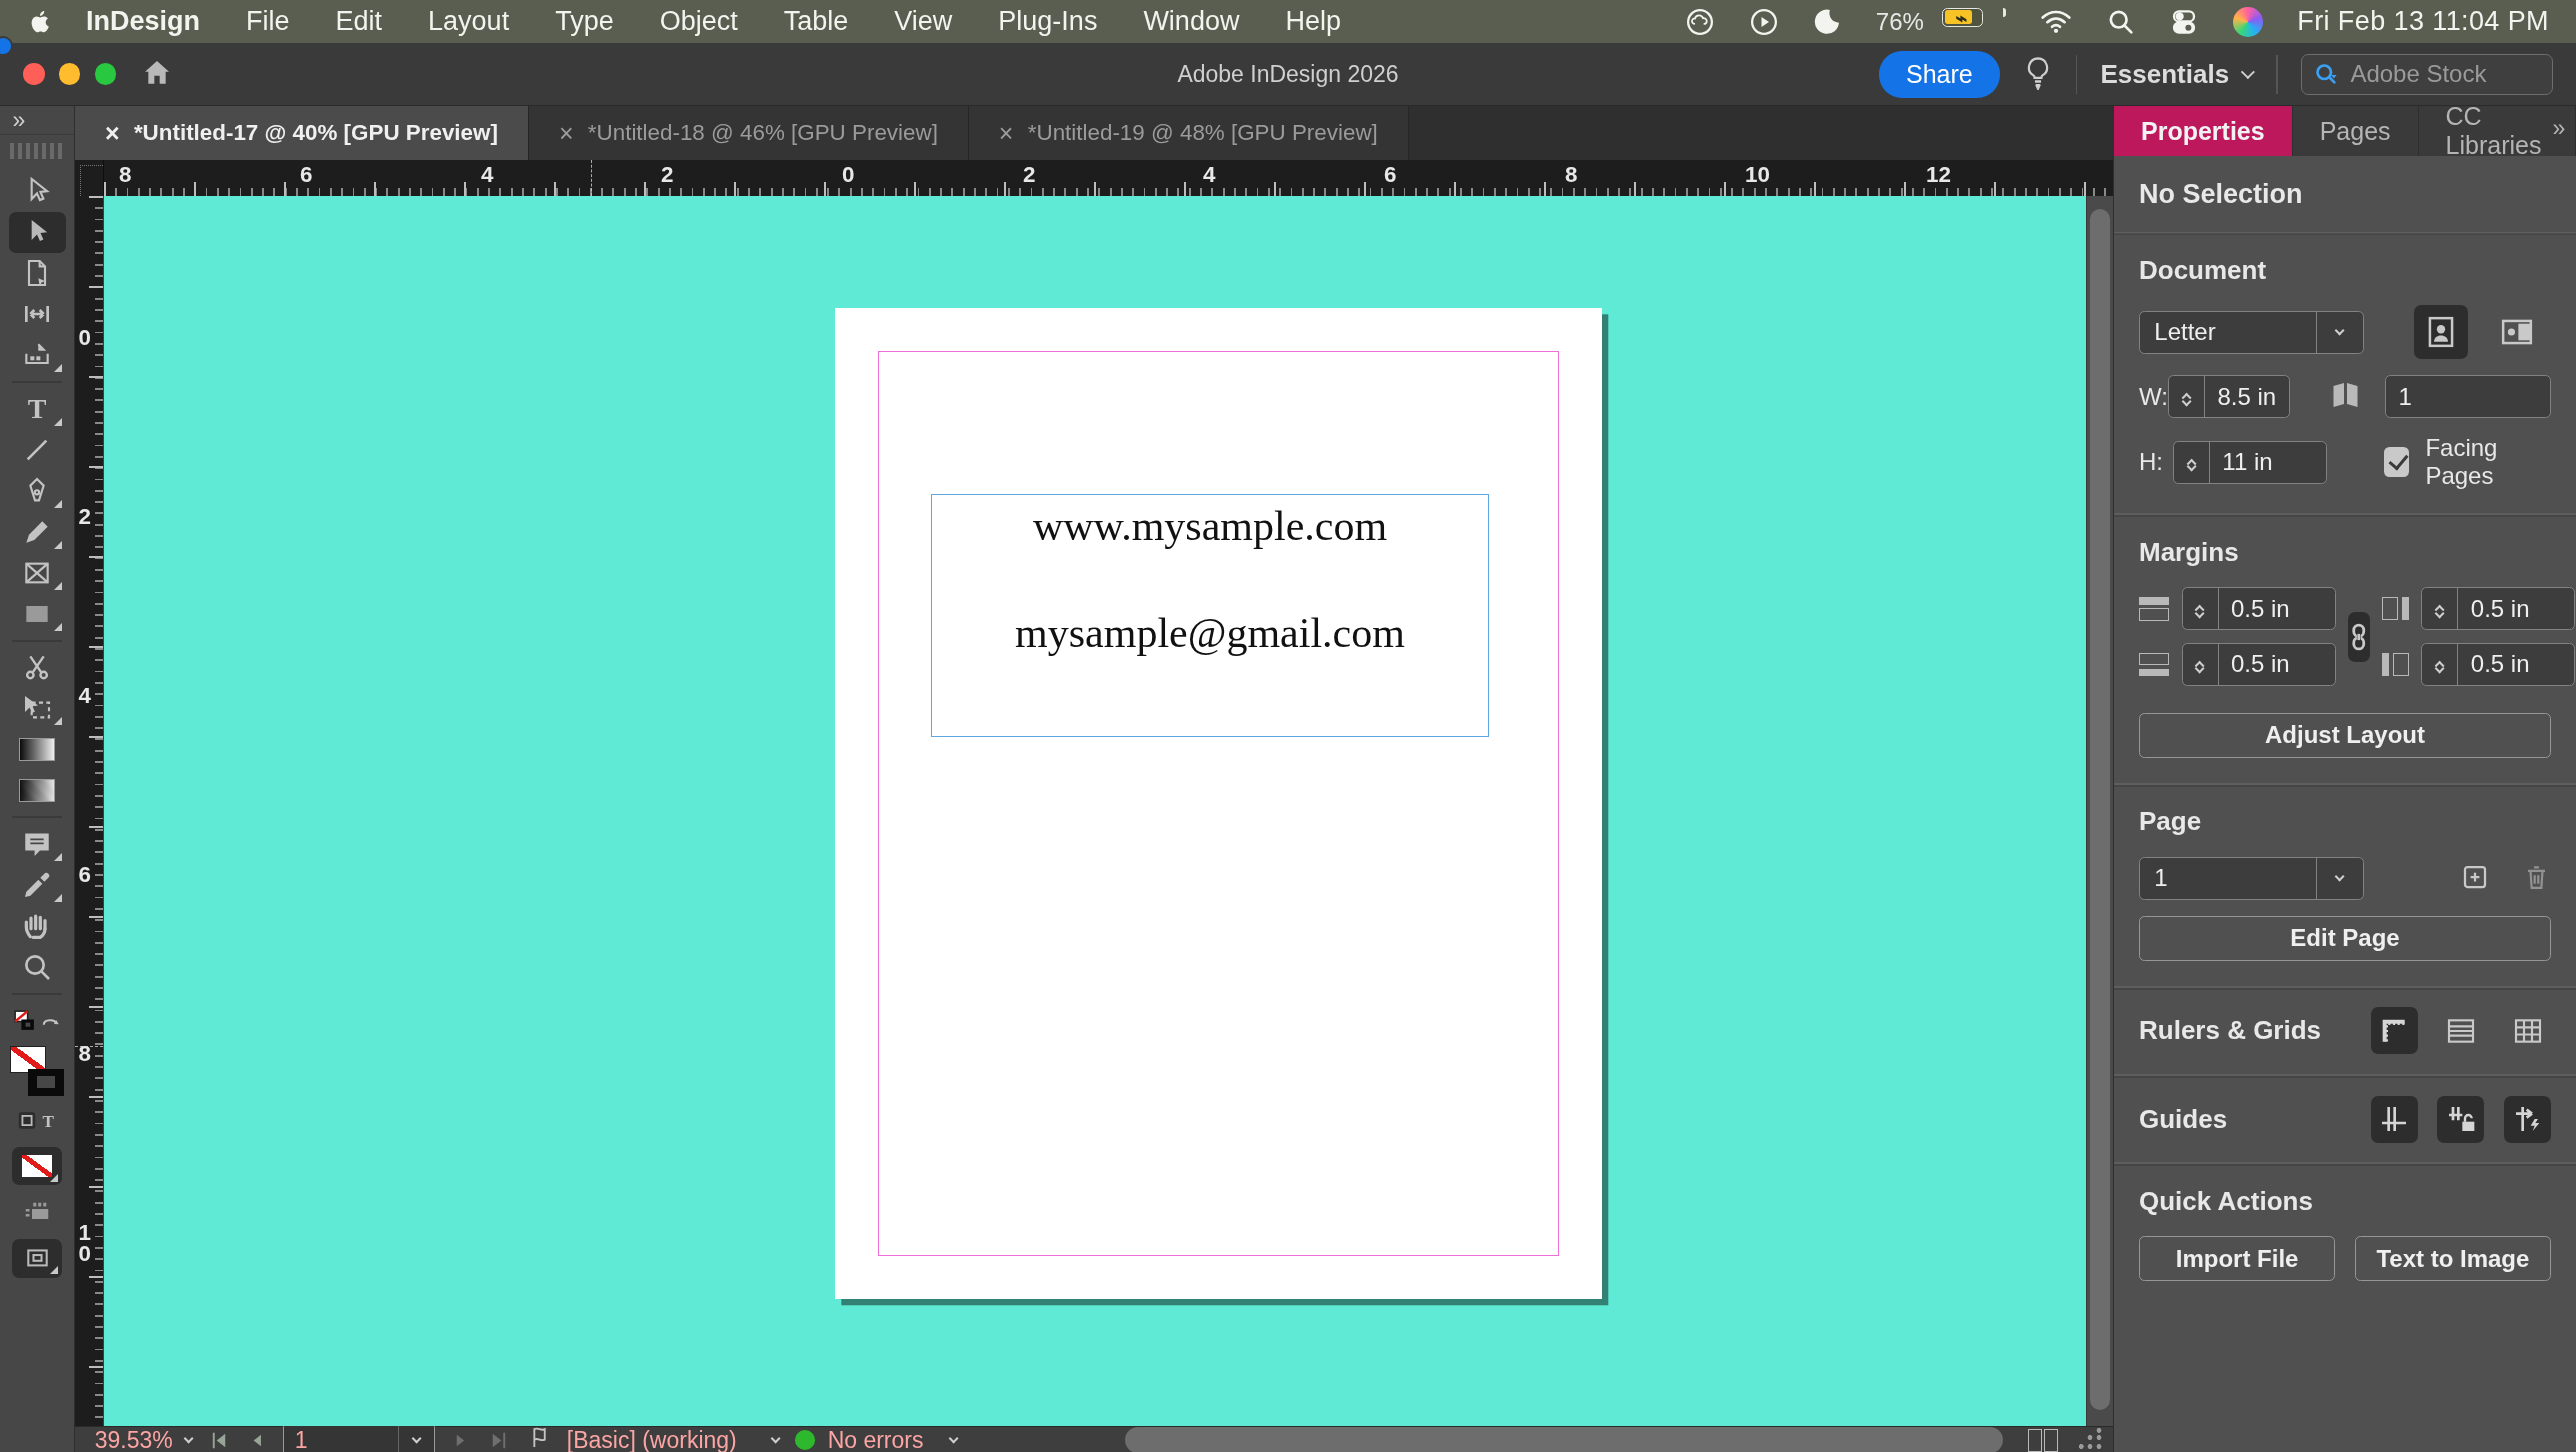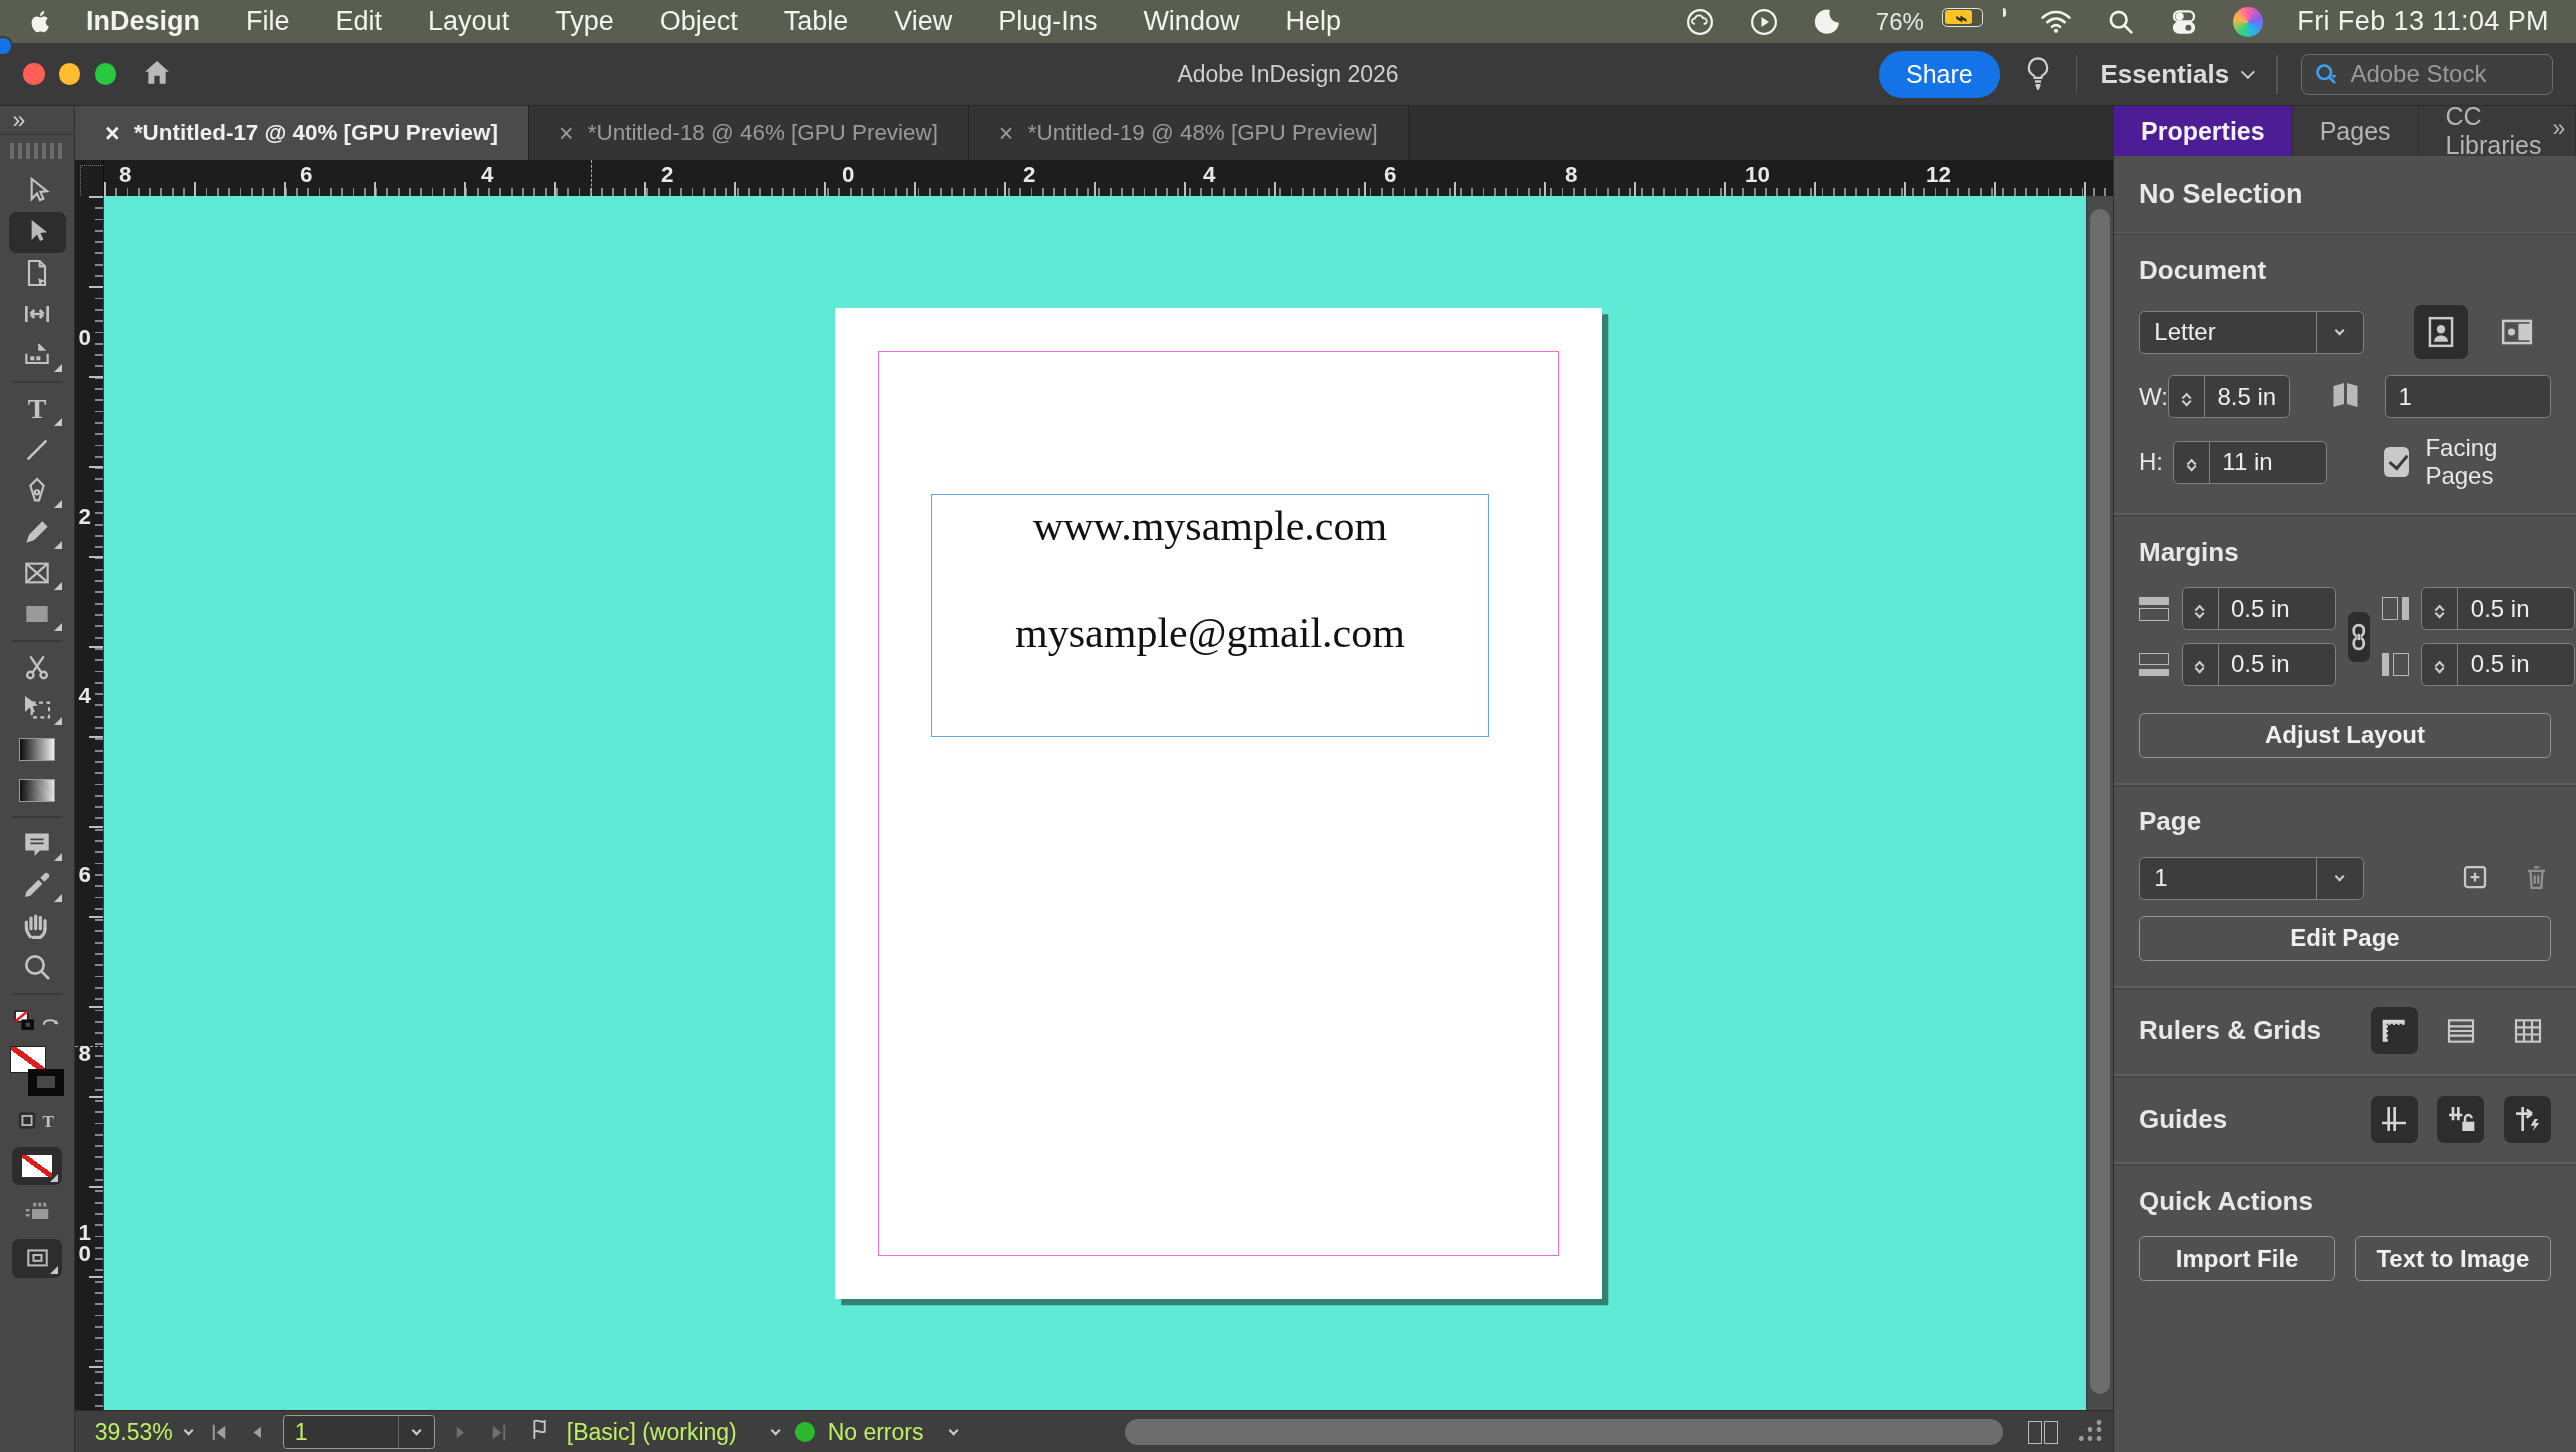--- a/index.html
+++ b/index.html
@@ -113,22 +113,22 @@
   .marginguide { position:absolute; inset:43px; border:1.8px solid #ee6fd9; }
   .textframe { position:absolute; left:96px; top:186px; width:558px; height:243px;
     border:1.8px solid #5ea7e0; text-align:center; color:#111;
     font-family:"Liberation Serif", serif; font-size:42px; padding-top:7.2px; }
   .textframe .l2 { margin-top:59px; }
 
   .vscroll { width:27px; background:#4a4a4a; border-left:1.8px solid #3a3a3a; position:relative; }
   .vthumb { position:absolute; left:2.7px; right:2.7px; top:12.5px; bottom:16px; background:#6d6d6d; border-radius:10.7px; }
 
   
-  .statusbar { height:43px; background:#3e3e3e; border-top:1.8px solid #2a2a2a;
-    display:flex; align-items:center; color:#bef264; font-size:23px; padding:0 9px 0 19.7px; gap:16px; }
+  .statusbar { height:27px; background:#3e3e3e; border-top:1.8px solid #2a2a2a;
+    display:flex; align-items:center; color:#fca5a5; font-size:23px; padding:0 9px 0 19.7px; gap:16px; }
   .sb-group { display:flex; align-items:center; gap:12.5px; }
   .pagefield { width:152px; height:34px; background:#353535; border:1.8px solid #9a9a9a; border-radius:3.6px;
     display:flex; align-items:center; }
   .pagefield .val { flex:1; padding-left:10.7px; }
   .pagefield .dd { width:36px; border-left:1.8px solid #666; display:flex; align-items:center; justify-content:center; align-self:stretch;}
   .navic { display:flex; align-items:center; }
   .greendot { width:19.7px; height:19.7px; border-radius:50%; background:#2db82d; }
   .hscrolltrack { flex:1; margin-left:152px; position:relative; height:30px; }
   .hthumb { position:absolute; left:0; right:9px; top:1.8px; bottom:1.8px; background:#6d6d6d; border-radius:14.3px; }
   .spreadic { display:flex; gap:1.8px; }
@@ -140,21 +140,21 @@
      radial-gradient(circle at 25px 12.5px, #9a9a9a 2.2px, transparent 2.7px),
      radial-gradient(circle at 7.2px 21.5px, #9a9a9a 2.2px, transparent 2.7px),
      radial-gradient(circle at 16px 21.5px, #9a9a9a 2.2px, transparent 2.7px),
      radial-gradient(circle at 25px 21.5px, #9a9a9a 2.2px, transparent 2.7px); }
 
   
   .panel { width:463px; background:#505050; display:flex; flex-direction:column; border-left:1.8px solid #2e2e2e;}
   .paneltabs { height:50px; background:#3a3a3a; display:flex; position:relative; }
   .ptab { padding:0 27px; display:flex; align-items:center; font-size:25px; color:#b5b5b5;
     border-right:1.8px solid #2e2e2e; }
-  .ptab.active { background:#4c1d95; color:#f2f2f2; font-weight:700; }
+  .ptab.active { background:#be185d; color:#f2f2f2; font-weight:700; }
   .pcollapse { position:absolute; right:10.7px; top:9px; color:#b5b5b5; font-size:23px; }
   .panelbody { flex:1; padding:0 25px; color:#e8e8e8; }
   .p-sel { font-size:27px; font-weight:700; padding:23px 0 21.5px; }
   .pdiv { height:1.8px; background:#5e5e5e; margin:0 -25px; box-shadow:0 1.8px 0 #454545; }
   .phead { font-size:26px; font-weight:700; padding:21.5px 0 19.7px; }
   .prow { display:flex; align-items:center; margin-bottom:16px; }
   .field, .selectbox { background:#3d3d3d; border:1.8px solid #828282; border-radius:5.4px; height:43px;
     display:flex; align-items:center; font-size:24px; color:#efefef; }
   .selectbox .val { flex:1; padding-left:14.3px; }
   .selectbox .dd { width:47px; align-self:stretch; border-left:1.8px solid #828282;

